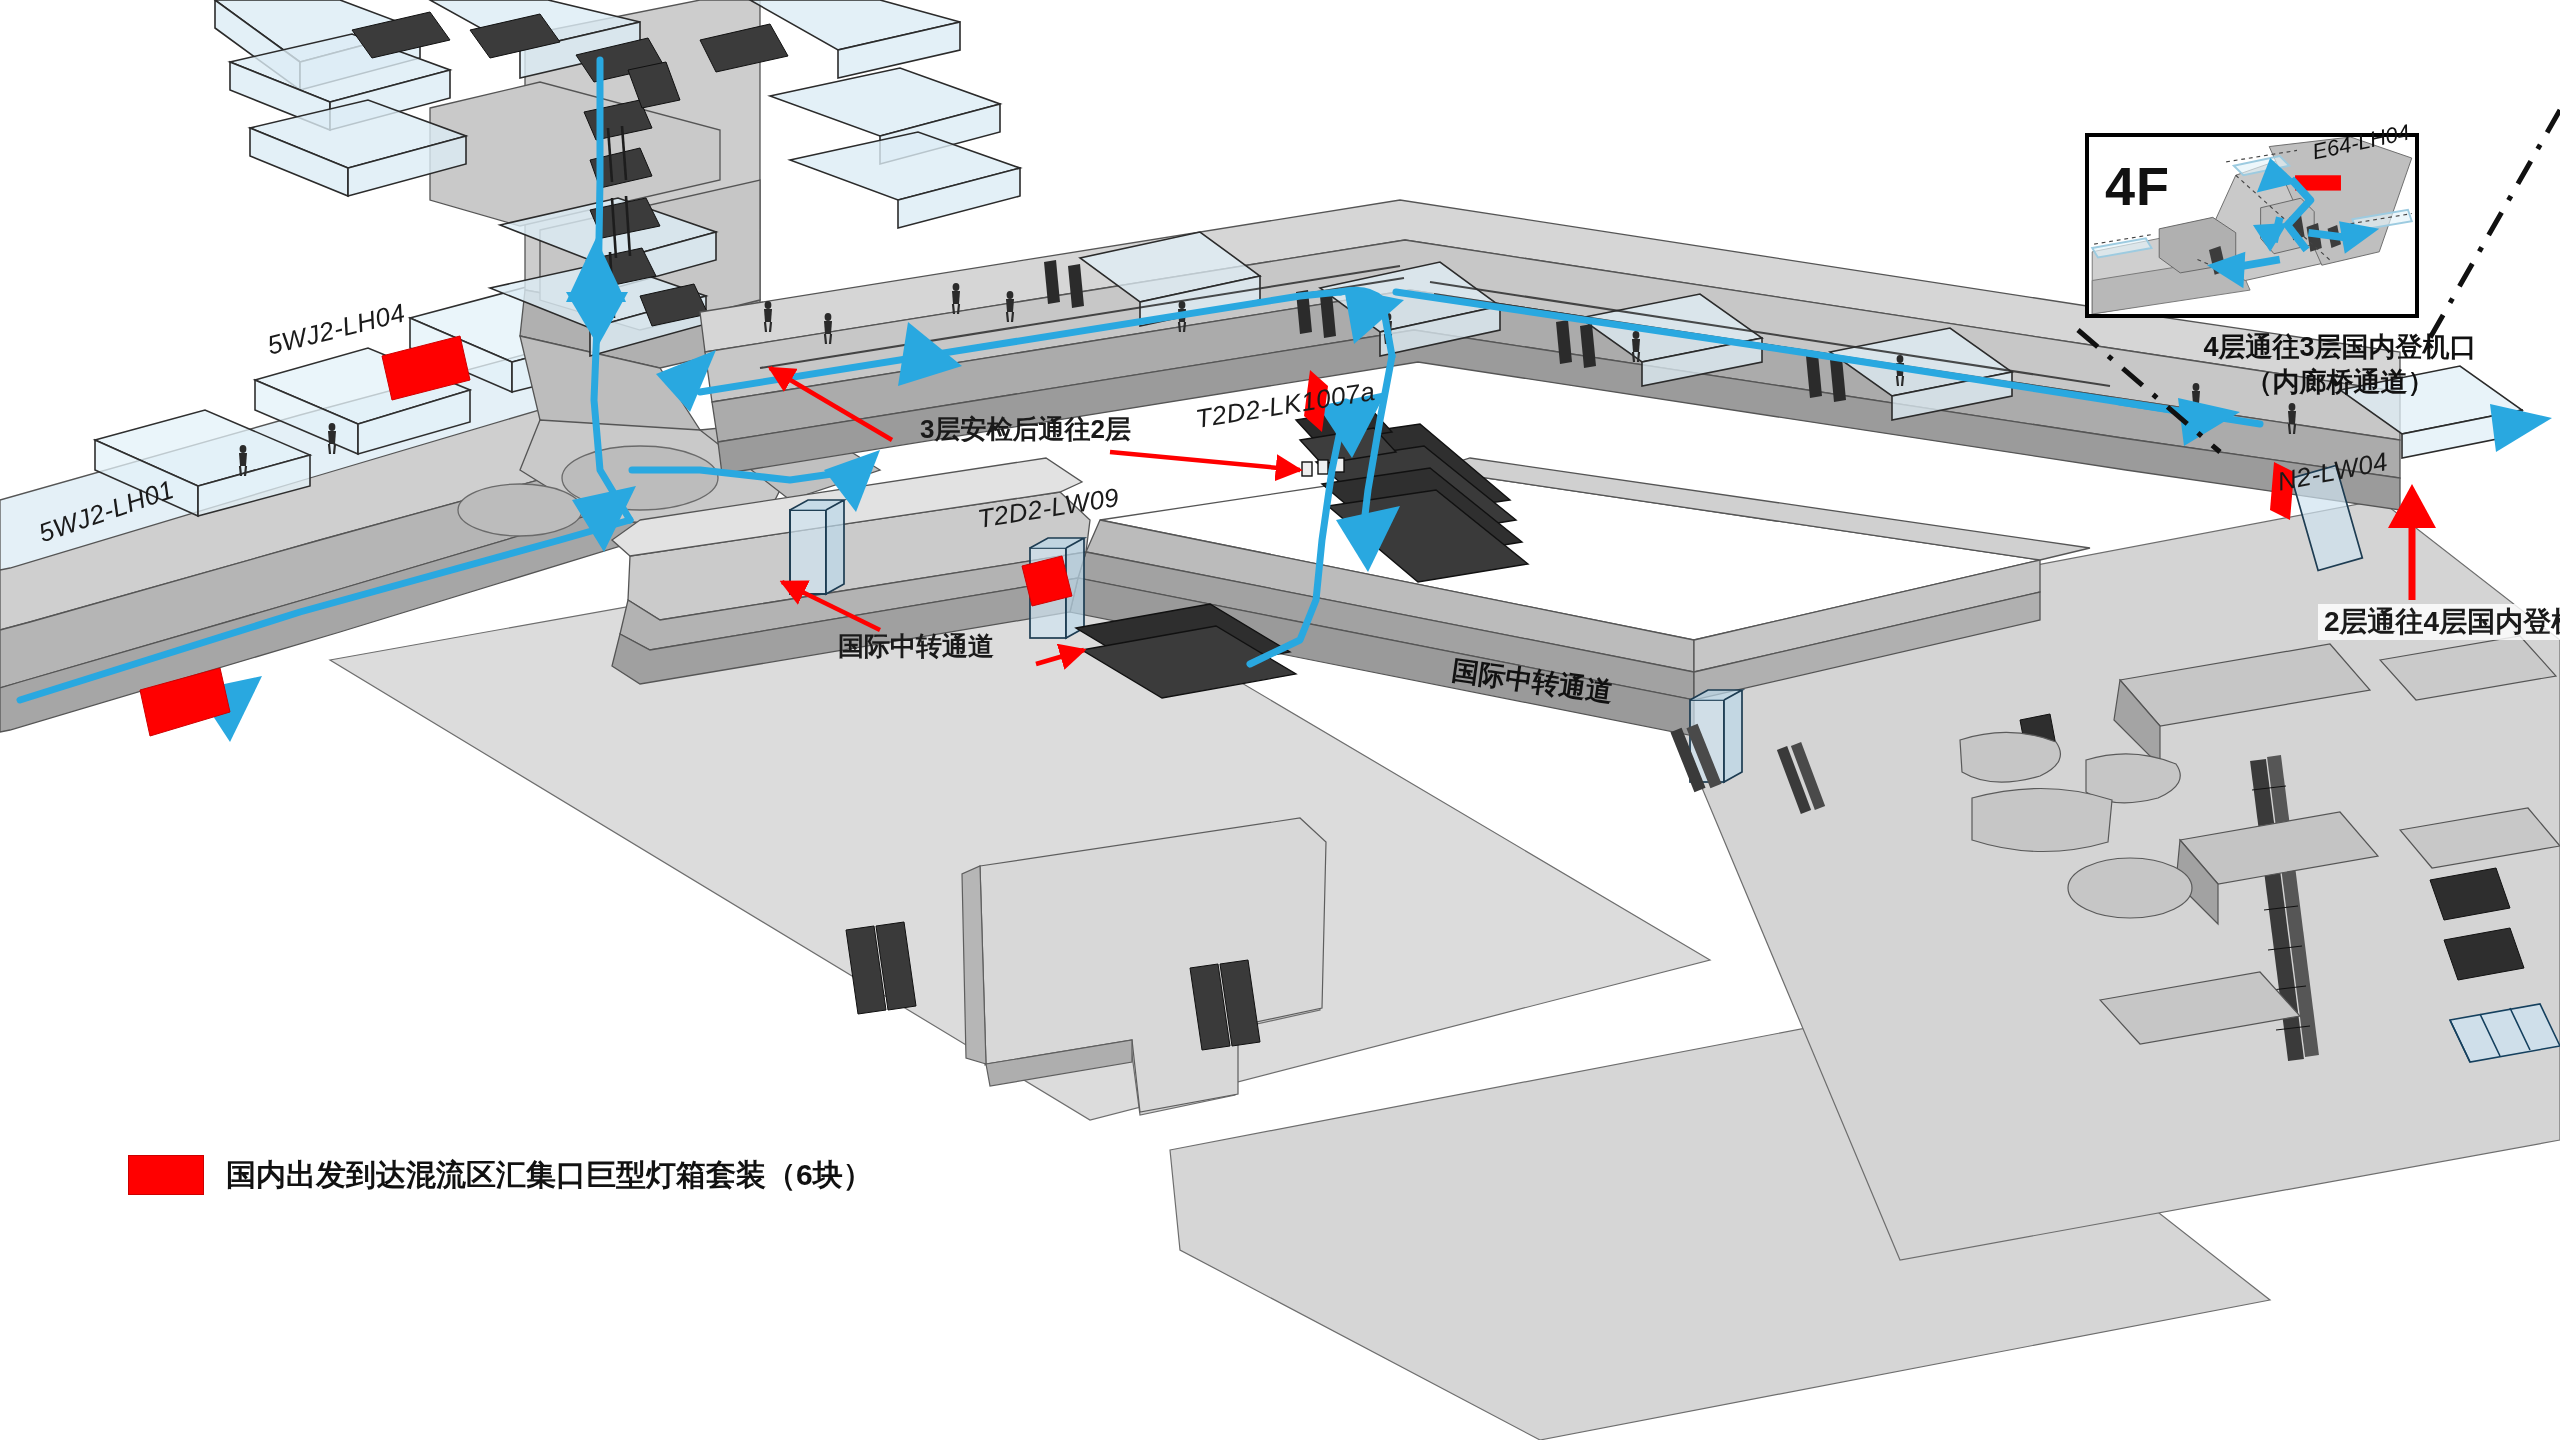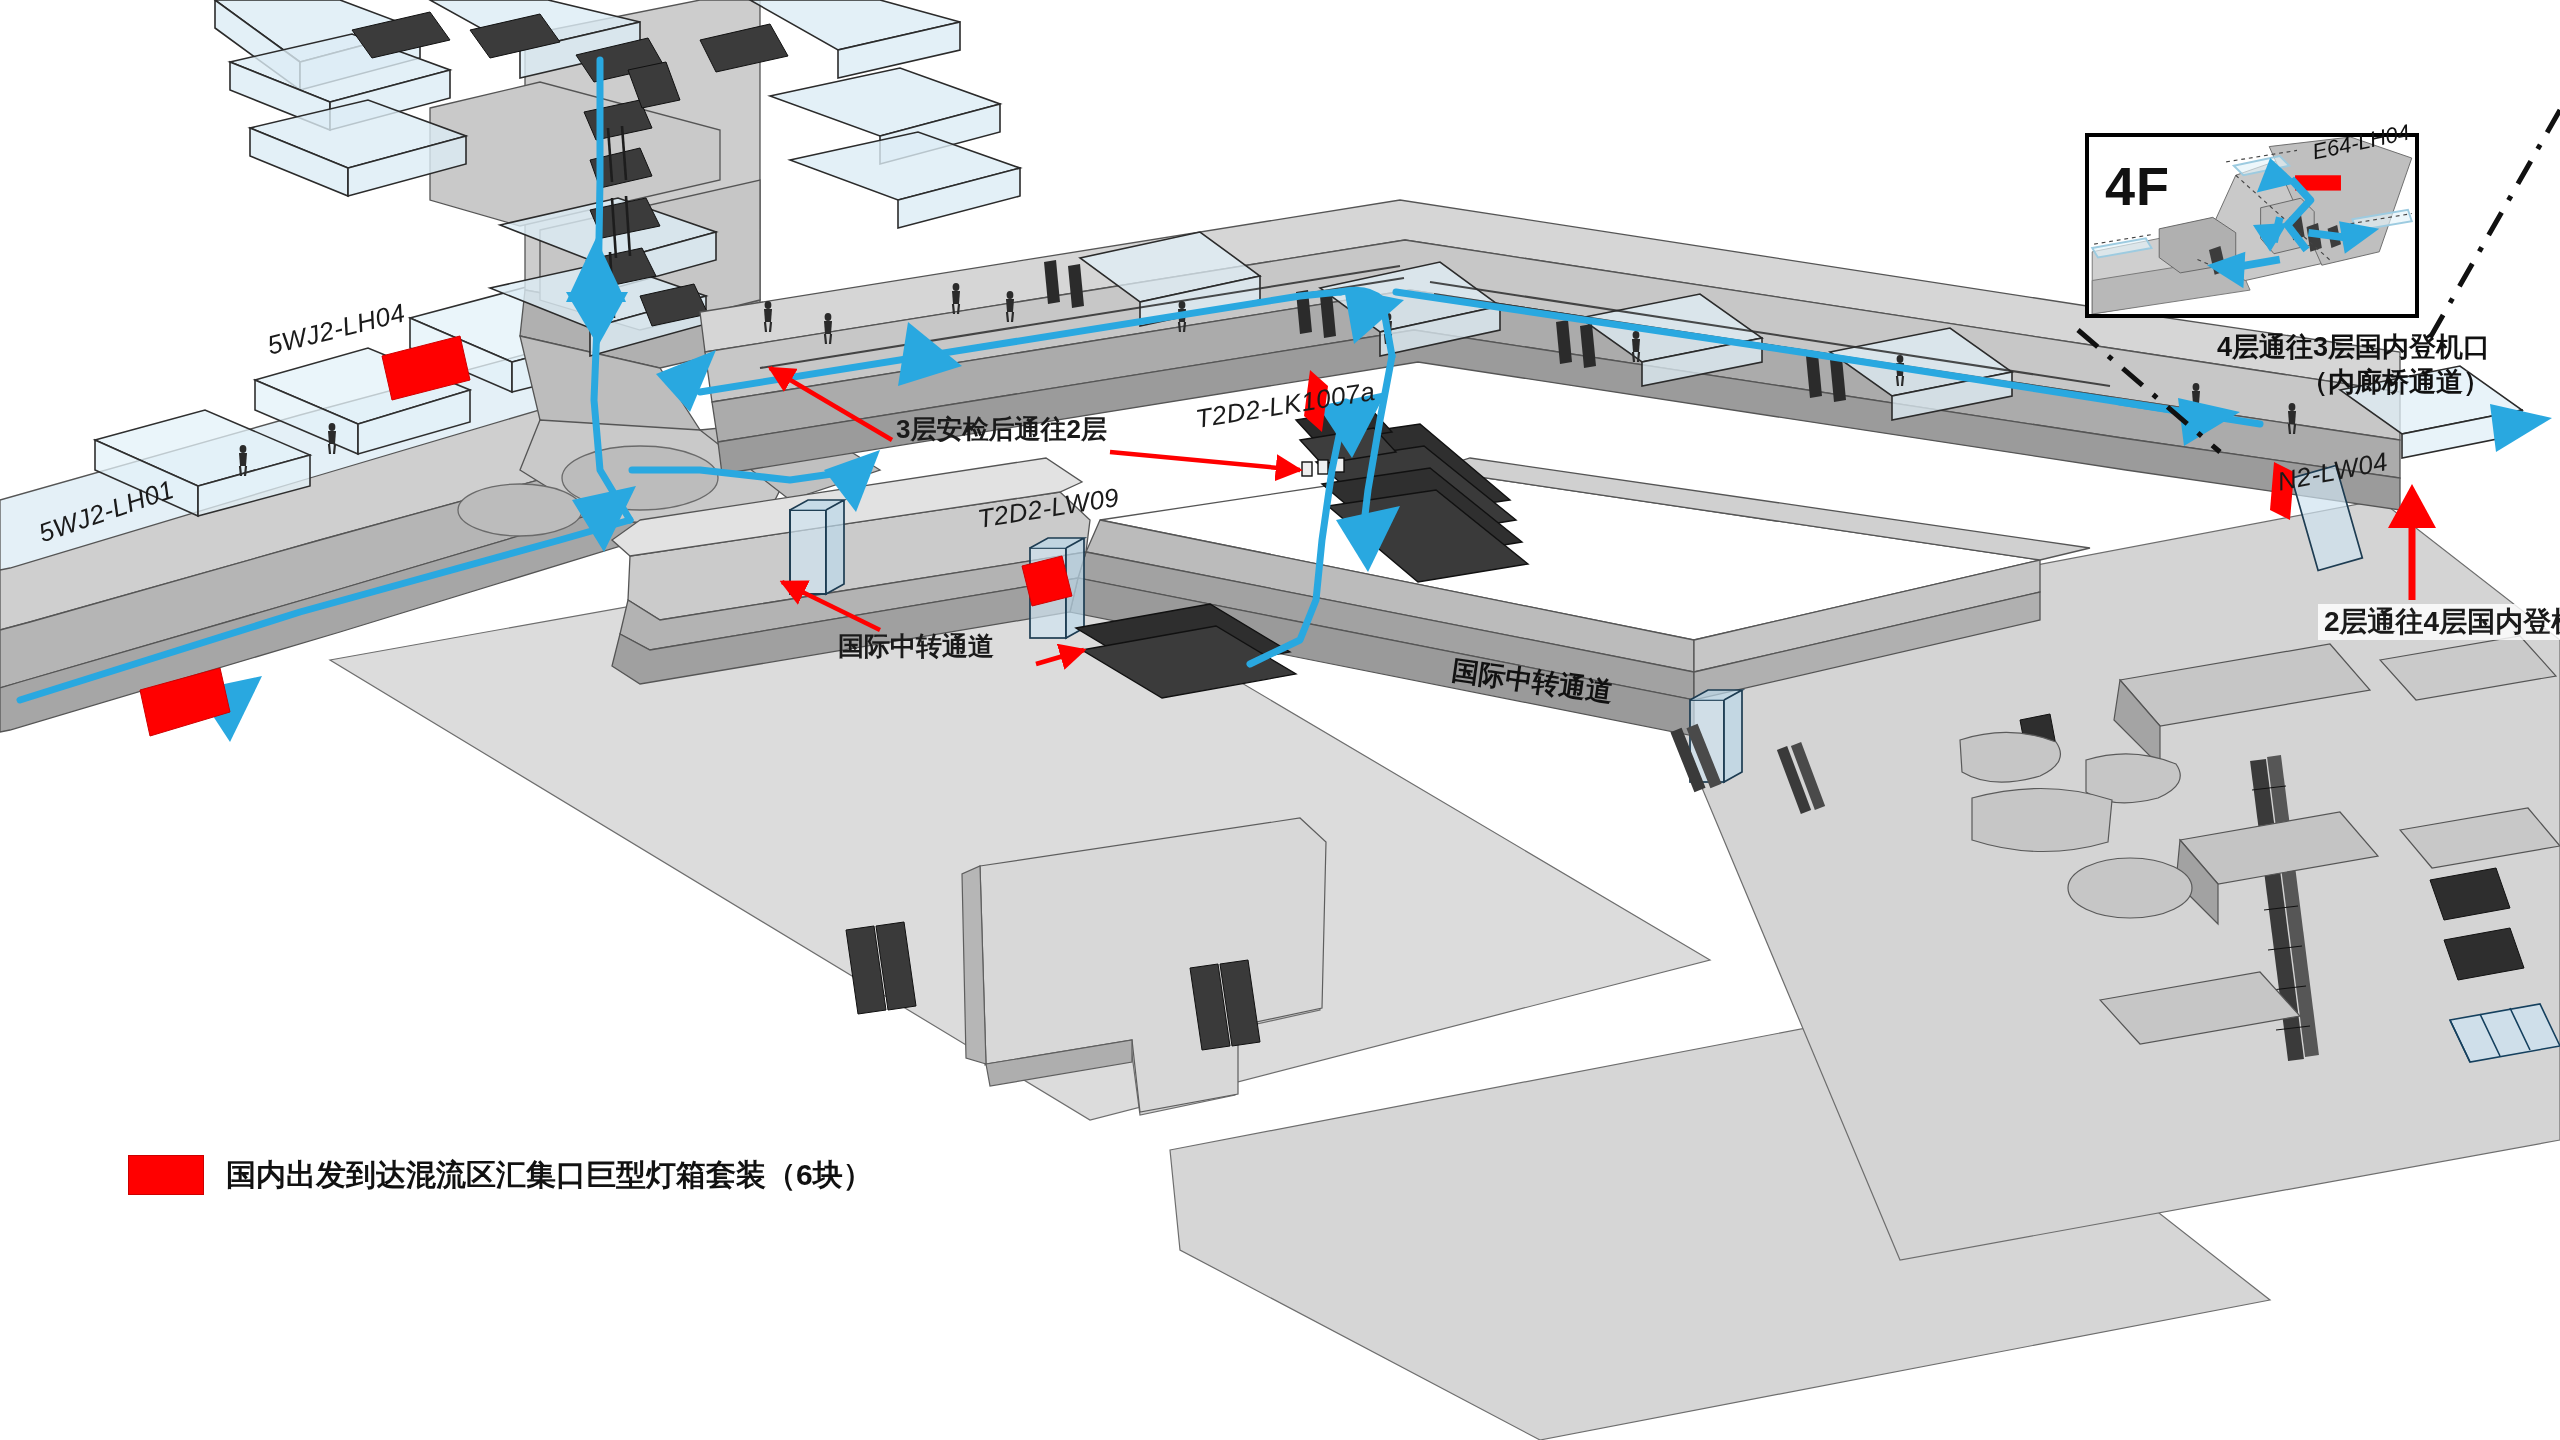--- a/index.html
+++ b/index.html
@@ -20,21 +20,21 @@
   .legend{position:absolute;left:128px;top:1155px;display:flex;align-items:flex-start;gap:22px;}
   .legend-swatch{width:74px;height:38px;background:#ff0000;border:1px solid #cc0000;}
   .legend-text{font-size:30px;font-weight:600;color:#111;white-space:nowrap;}
 
   
   .inset{position:absolute;left:2085px;top:133px;width:334px;height:185px;
          background:#ffffff;border:4px solid #000000;box-sizing:border-box;overflow:hidden;}
   .inset-floor-tag{position:absolute;left:2105px;top:155px;font-size:54px;font-weight:800;color:#111;letter-spacing:1px;}
   .inset-code{position:absolute;left:2310px;top:140px;font-size:22px;font-style:italic;color:#111;
               transform:rotate(-12deg);transform-origin:left top;white-space:nowrap;}
-  .inset-caption{position:absolute;left:2190px;top:330px;text-align:right;width:300px;
+  .inset-caption{position:absolute;left:2190px;top:330px;text-align:center;width:300px;
                  font-size:27px;font-weight:600;color:#111;line-height:1.3;}
 
   
   .caption-band{position:absolute;background:rgba(255,255,255,.82);padding:2px 6px;}
 </style>
 </head>
 <body>
 
 <div class="stage">
 
@@ -435,21 +435,21 @@
 <div class="lbl lbl-code" style="left:40px;top:520px;transform:rotate(-19deg);transform-origin:left center;">5WJ2-LH01</div>
 
 <div class="lbl lbl-code" style="left:268px;top:332px;transform:rotate(-14deg);transform-origin:left center;">5WJ2-LH04</div>
 
 <div class="lbl lbl-code" style="left:1196px;top:405px;transform:rotate(-9deg);transform-origin:left center;">T2D2-LK1007a</div>
 
 <div class="lbl lbl-code" style="left:978px;top:505px;transform:rotate(-9deg);transform-origin:left center;">T2D2-LW09</div>
 
 <div class="lbl lbl-code" style="left:2278px;top:468px;transform:rotate(-11deg);transform-origin:left center;">N2-LW04</div>
 
-<div class="lbl lbl-cn" style="left:896px;top:415px;">3层安检后通往2层</div>
+<div class="lbl lbl-cn" style="left:920px;top:415px;">3层安检后通往2层</div>
 
 <div class="lbl lbl-cn" style="left:838px;top:632px;">国际中转通道</div>
 
 <div class="lbl lbl-corridor" style="left:1452px;top:655px;transform:rotate(8deg);transform-origin:left center;">国际中转通道</div>
 
 <div class="lbl lbl-cn-lg caption-band" style="left:2318px;top:604px;">2层通往4层国内登机口</div>
 
 <div class="legend">
   <div class="legend-swatch"></div>
   <div class="legend-text">国内出发到达混流区汇集口巨型灯箱套装（6块）</div>

